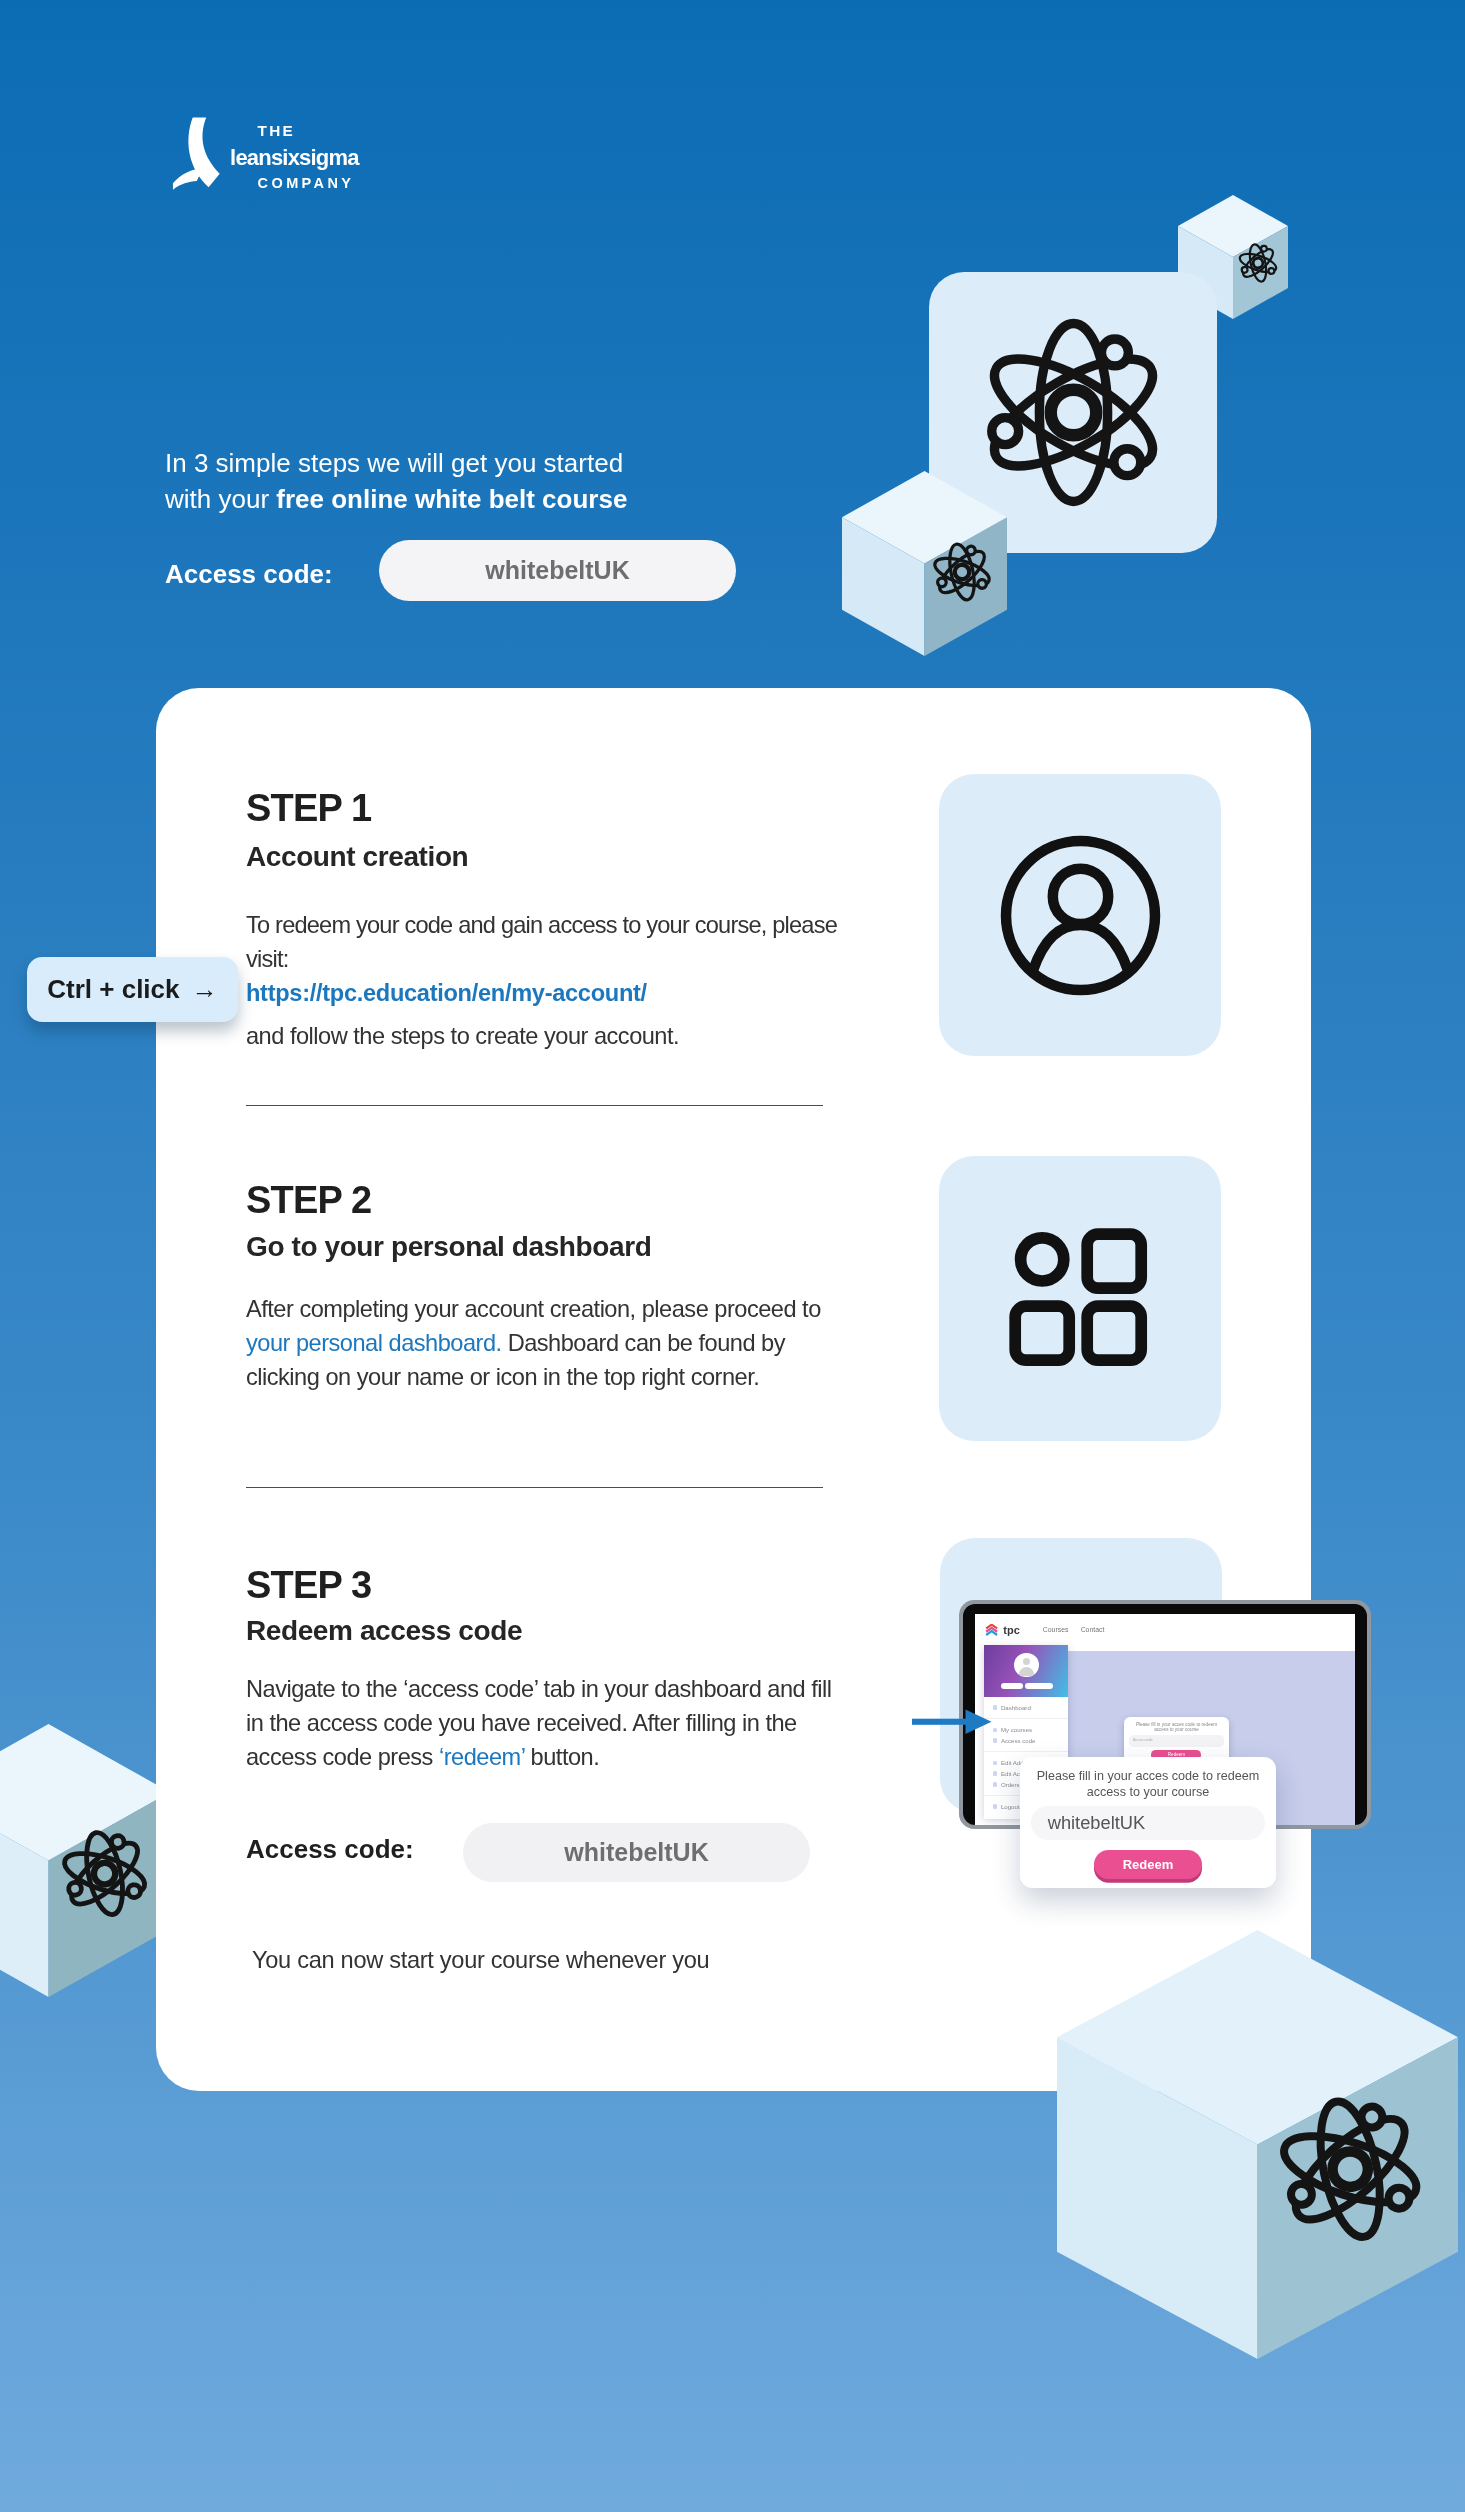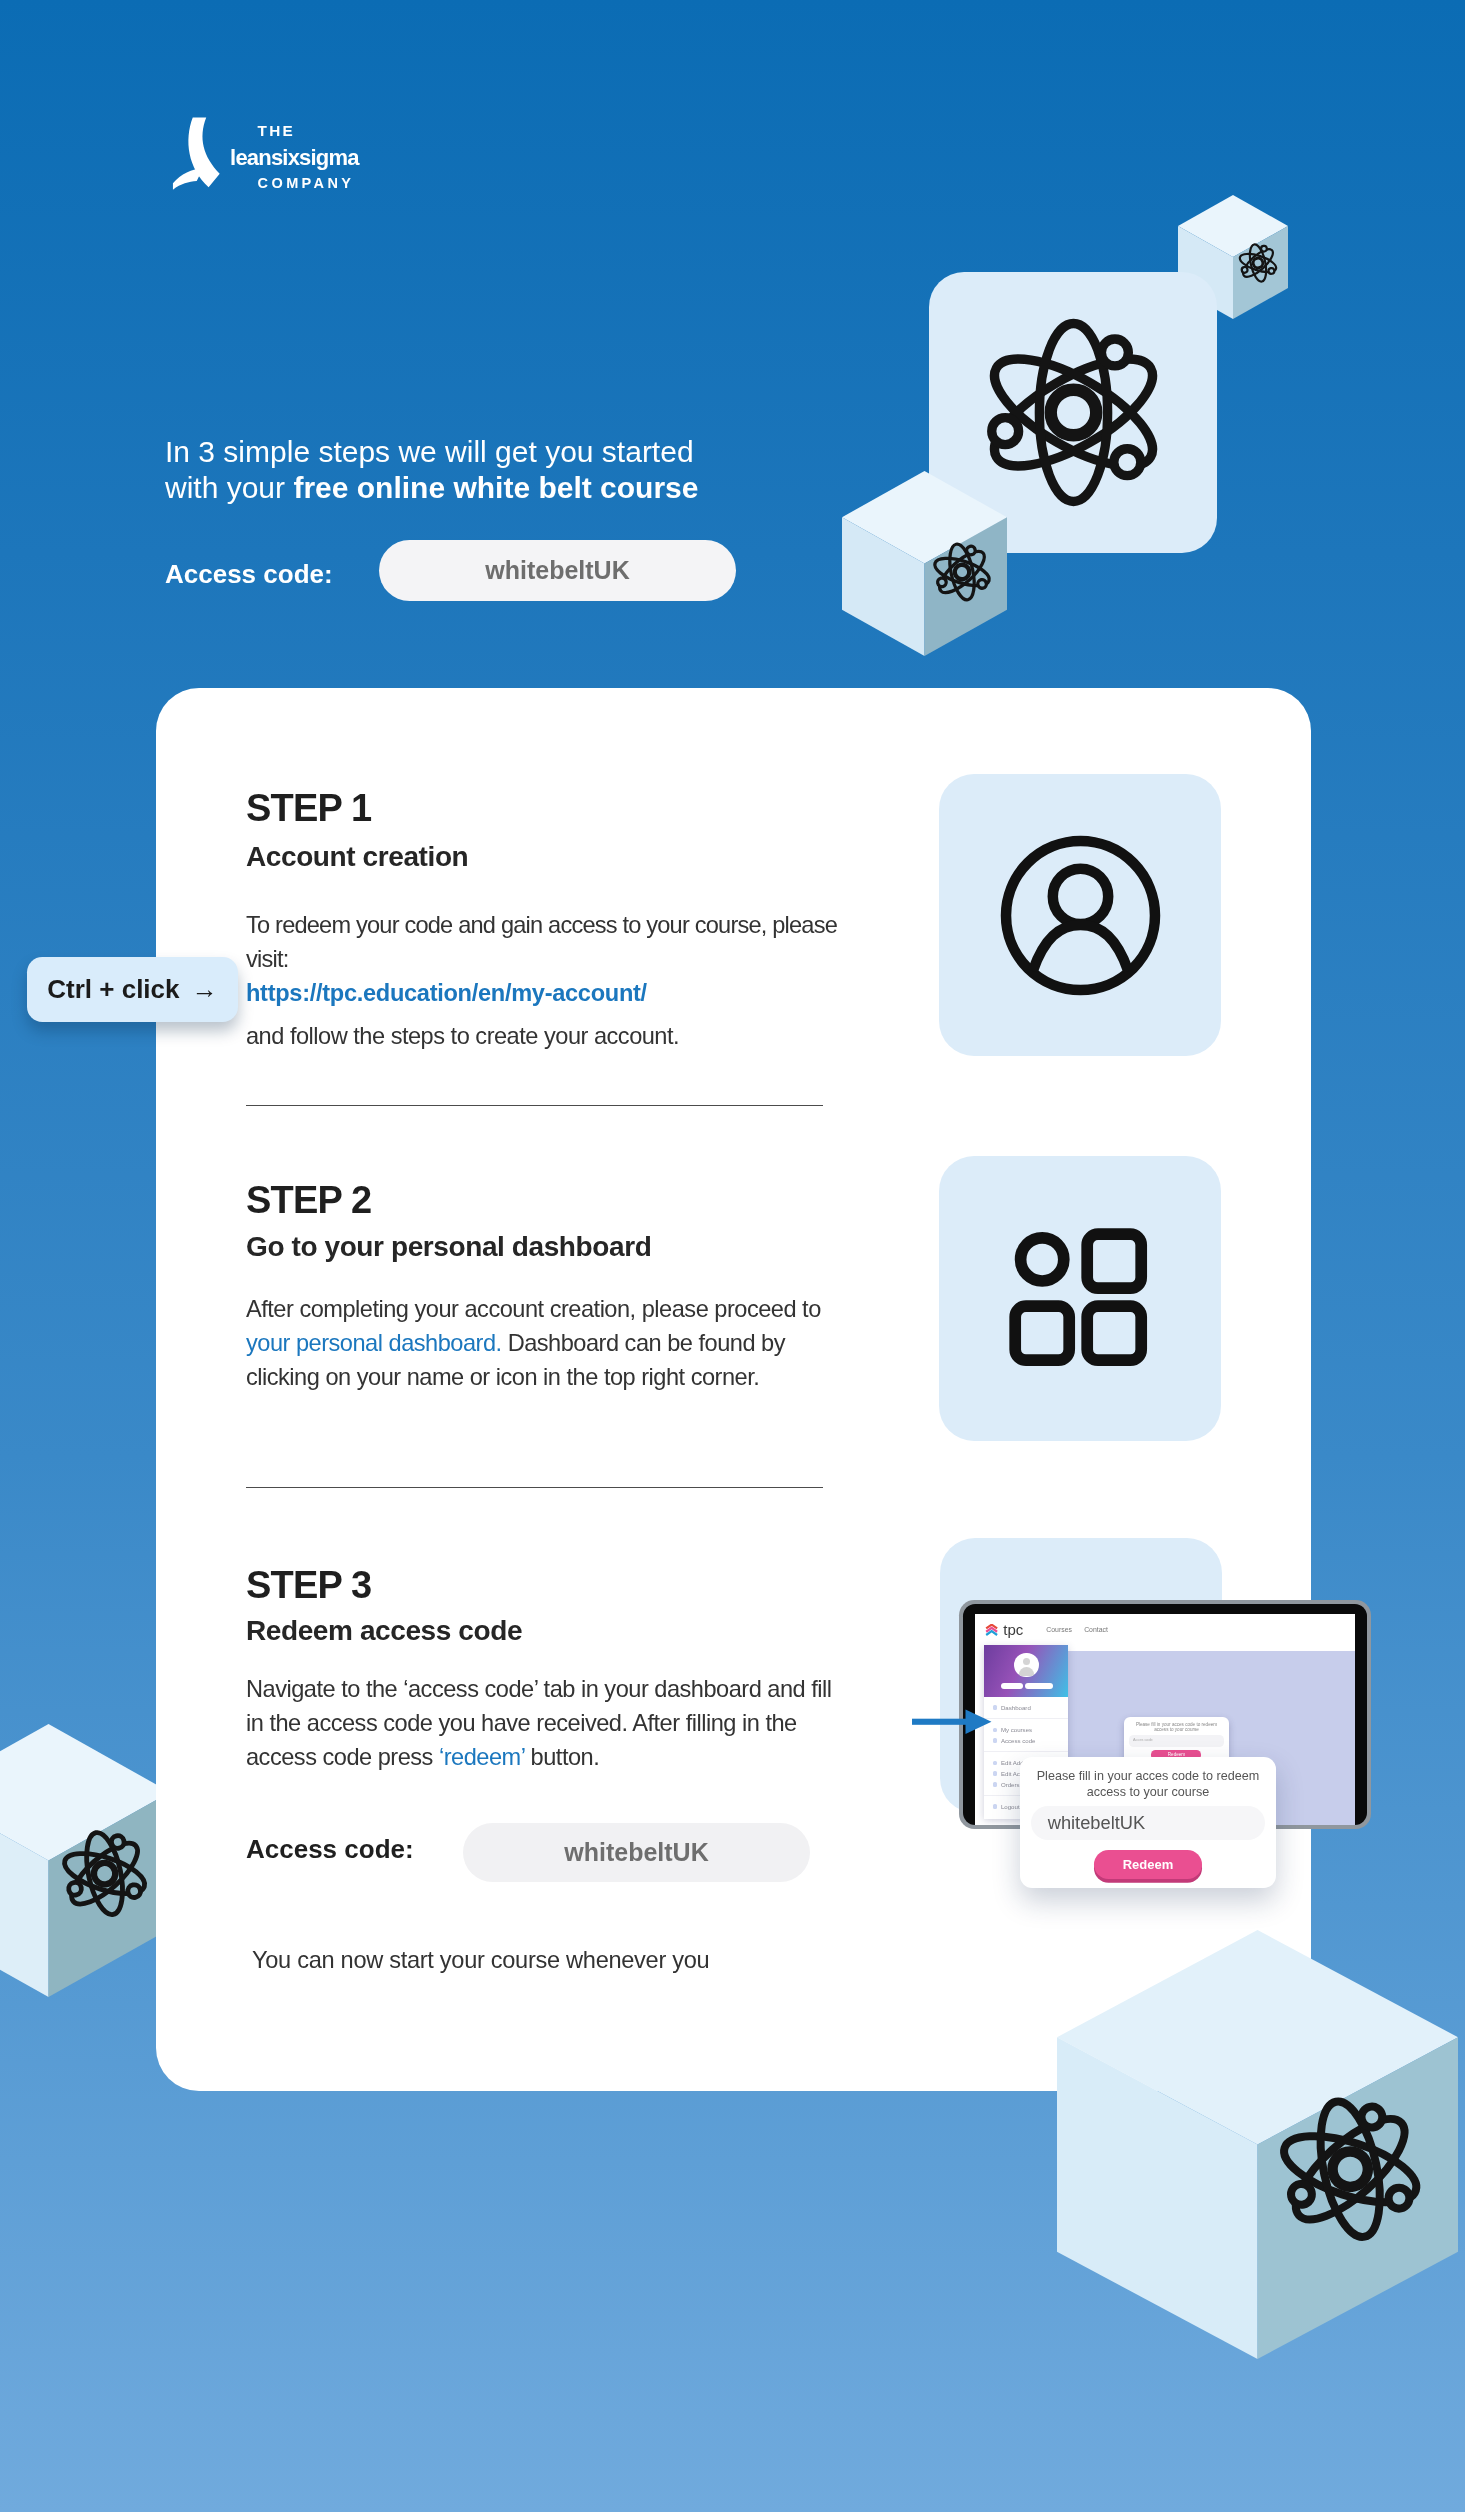--- a/index.html
+++ b/index.html
@@ -10,21 +10,21 @@
   
   .logo{left:171px;top:116px;display:flex;color:#fff;}
   .logo-mark{width:53px;height:84px;}
   .logo-text{margin-left:6.1px;}
   .logo-the{font-size:15.3px;font-weight:700;letter-spacing:2.3px;margin:6.1px 0 0 27.5px;}
   .logo-name{font-size:22px;font-weight:700;letter-spacing:-0.8px;line-height:35px;}
   .logo-company{font-size:14.5px;font-weight:700;letter-spacing:3.4px;margin-left:27.5px;}
   
   .title{left:162px;top:284px;font-size:47px;line-height:53px;color:#fff;font-weight:400;letter-spacing:0;}
   .title b{font-weight:700;}
-  .subtitle{left:165px;top:434px;font-size:30px;line-height:36px;color:#fff;}
+  .subtitle{left:165px;top:445px;font-size:26px;line-height:36px;color:#fff;}
   .subtitle b{font-weight:700;}
   .hero-access-label{left:165px;top:559px;font-size:26px;font-weight:700;color:#fff;}
   .pill{background:#f4f4f6;border-radius:34px;color:#6e6e6e;font-weight:700;font-size:25px;
     display:flex;align-items:center;justify-content:center;}
   .hero-pill{left:379px;top:540px;width:357px;height:61px;}
   
   .tile{background:#dcecf9;border-radius:35px;display:flex;align-items:center;justify-content:center;}
   .tile-atom{left:929px;top:272px;width:288px;height:281px;z-index:1;}
   .cube{z-index:0;}
   .cube svg.cube-body{display:block;width:100%;height:100%;}
@@ -53,21 +53,21 @@
   .badge{left:27px;top:957px;width:211px;height:65px;background:#d9ecfb;border-radius:15.3px;
     box-shadow:0 9.2px 15.3px rgba(8,40,72,.28);display:flex;align-items:center;justify-content:center;
     gap:12.2px;font-size:26px;font-weight:700;color:#1b1b1b;z-index:4;}
   
   .laptop{left:959px;top:1600px;width:412px;height:229px;z-index:2;background:#90979e;
     border-radius:15.3px;padding:3.8px;box-sizing:border-box;}
   .laptop-black{background:#0a0a0a;border-radius:12.2px;width:100%;height:100%;position:relative;overflow:hidden;}
   .screen{position:absolute;left:12.2px;right:12.2px;top:10.7px;bottom:0;background:#fff;overflow:hidden;}
   .navbar{position:absolute;left:0;right:0;top:0;height:30.5px;background:#fff;border-bottom:0.8px solid #ececf2;
     display:flex;align-items:center;}
-  .tpc-text{font-size:15px;font-weight:400;color:#3a3a3a;margin-left:3.8px;}
+  .tpc-text{font-size:11px;font-weight:700;color:#3a3a3a;margin-left:3.8px;}
   .nav-link{font-size:6.9px;color:#777;}
   .sbody{position:absolute;left:0;right:0;top:30.5px;bottom:0;background:#fff;}
   .main-area{position:absolute;left:93px;top:6.1px;right:0;bottom:0;background:#c7cdeb;}
   .sidebar{position:absolute;left:9.2px;top:0;width:84px;bottom:6.1px;background:#fff;
     box-shadow:0 2.3px 7.6px rgba(60,60,110,.25);}
   .sb-head{height:52px;background:linear-gradient(115deg,#6d3d9e 0%,#9752b8 42%,#3fc0e6 100%);position:relative;}
   .avatar{position:absolute;left:30px;top:7.6px;width:24.4px;height:24.4px;border-radius:50%;background:#fff;overflow:hidden;}
   .av-head{position:absolute;left:8.4px;top:5.3px;width:7.6px;height:7.6px;border-radius:50%;background:#d4d4d4;}
   .av-body{position:absolute;left:4.6px;top:14.5px;width:15.3px;height:9.2px;border-radius:7.6px 7.6px 0 0;background:#d4d4d4;}
   .nm{position:absolute;top:38px;height:6.1px;border-radius:3.1px;background:#fff;}

